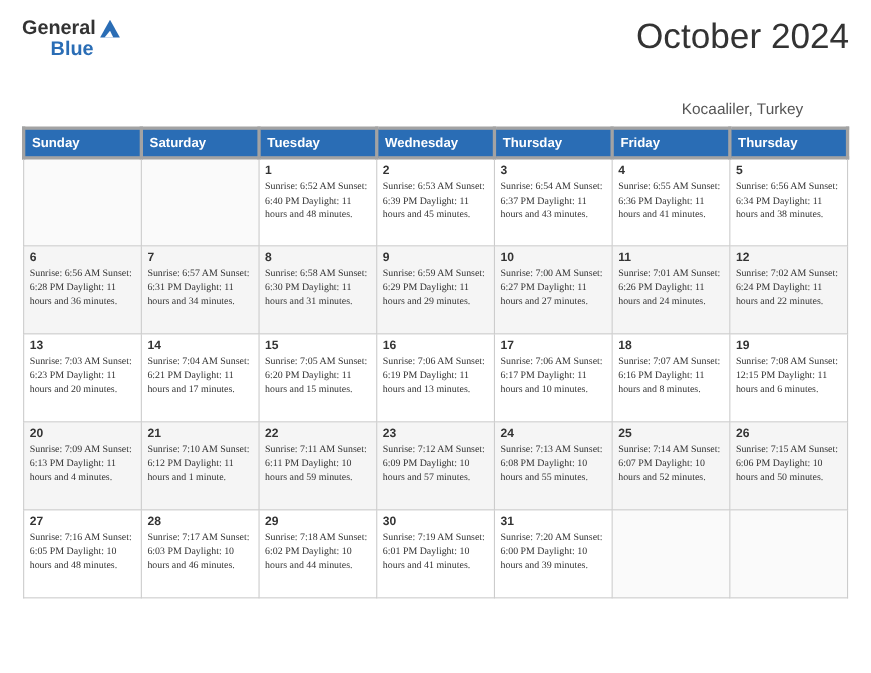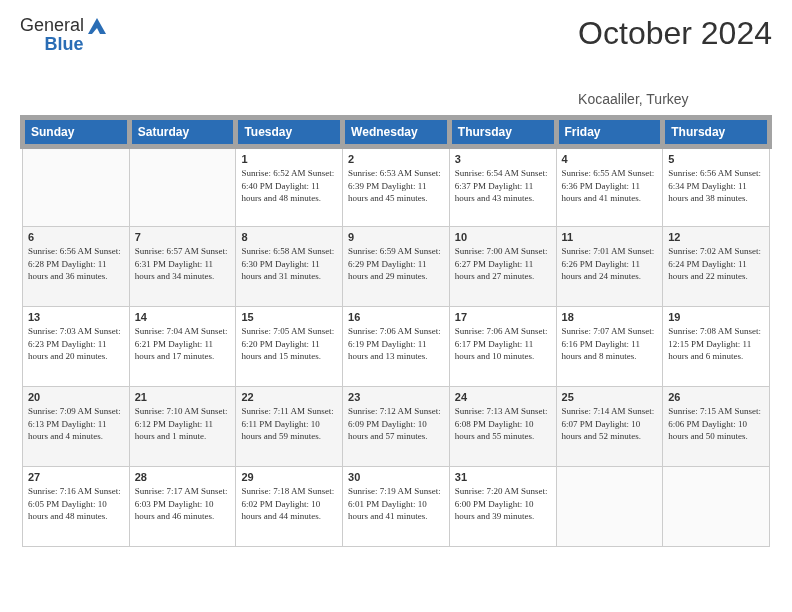--- a/index.html
+++ b/index.html
@@ -23,21 +23,21 @@
       margin-bottom: 8px;
     }
     .logo {
       display: flex;
       align-items: flex-start;
     }
     .logo-general {
       color: #333;
     }
     .title-block {
-      text-align: left;
+      text-align: center;
     }
     .month-title {
       font-size: 32px;
       color: #333;
       font-weight: normal;
     }
     .subtitle {
       font-size: 14px;
       color: #555;
       margin-top: 39px;
@@ -47,21 +47,21 @@
       border-collapse: collapse;
       table-layout: fixed;
     }
     .calendar th {
       background: #2a6db5;
       color: #fff;
       text-align: left;
       padding: 5px 6px;
       font-size: 12px;
       font-weight: bold;
-      border: 5px solid #a3a3a3;
+      border: 3px solid #a3a3a3;
     }
     .calendar td {
       border: 1px solid #ccc;
       vertical-align: top;
       padding: 4px 5px;
       font-size: 9.5px;
       color: #333;
       height: 80px;
       background: #fff;
     }
@@ -85,21 +85,21 @@
     }
   </style>
 </head>
 <body>
 
 <div class="page">
   <div class="header">
     <div class="logo">
       <div>
         <div style="display:flex;align-items:center;">
-          <span class="logo-general" style="font-size:18px;font-weight:normal;color:#333;">General</span>
+          <span class="logo-general" style="font-size:18px;font-weight:bold;color:#333;">General</span>
           <svg width="22" height="20" viewBox="0 0 22 20" style="margin-left:2px;margin-top:0px;">
             <polygon points="2,18 11,2 20,18" fill="#2a6db5" stroke="none"></polygon>
             <polygon points="6,18 14,18 11,12" fill="#fff" stroke="none"></polygon>
           </svg>
         </div>
         <div style="font-size:18px;font-weight:bold;color:#2a6db5;margin-top:-2px;text-align:center;">Blue</div>
       </div>
     </div>
     <div class="title-block">
       <div class="month-title">October 2024</div>

